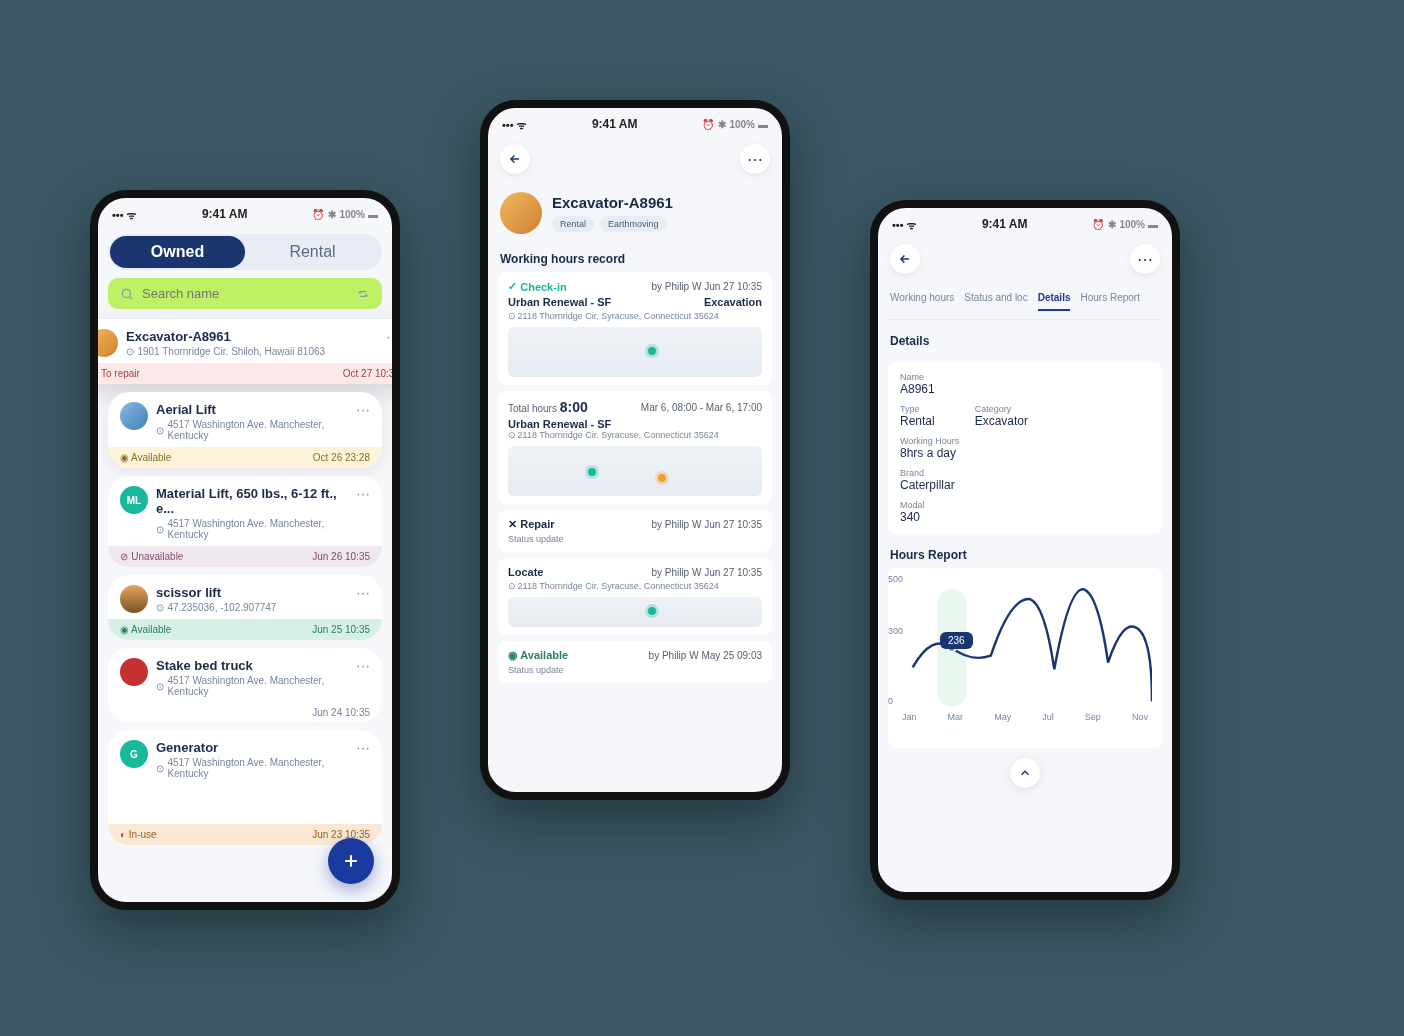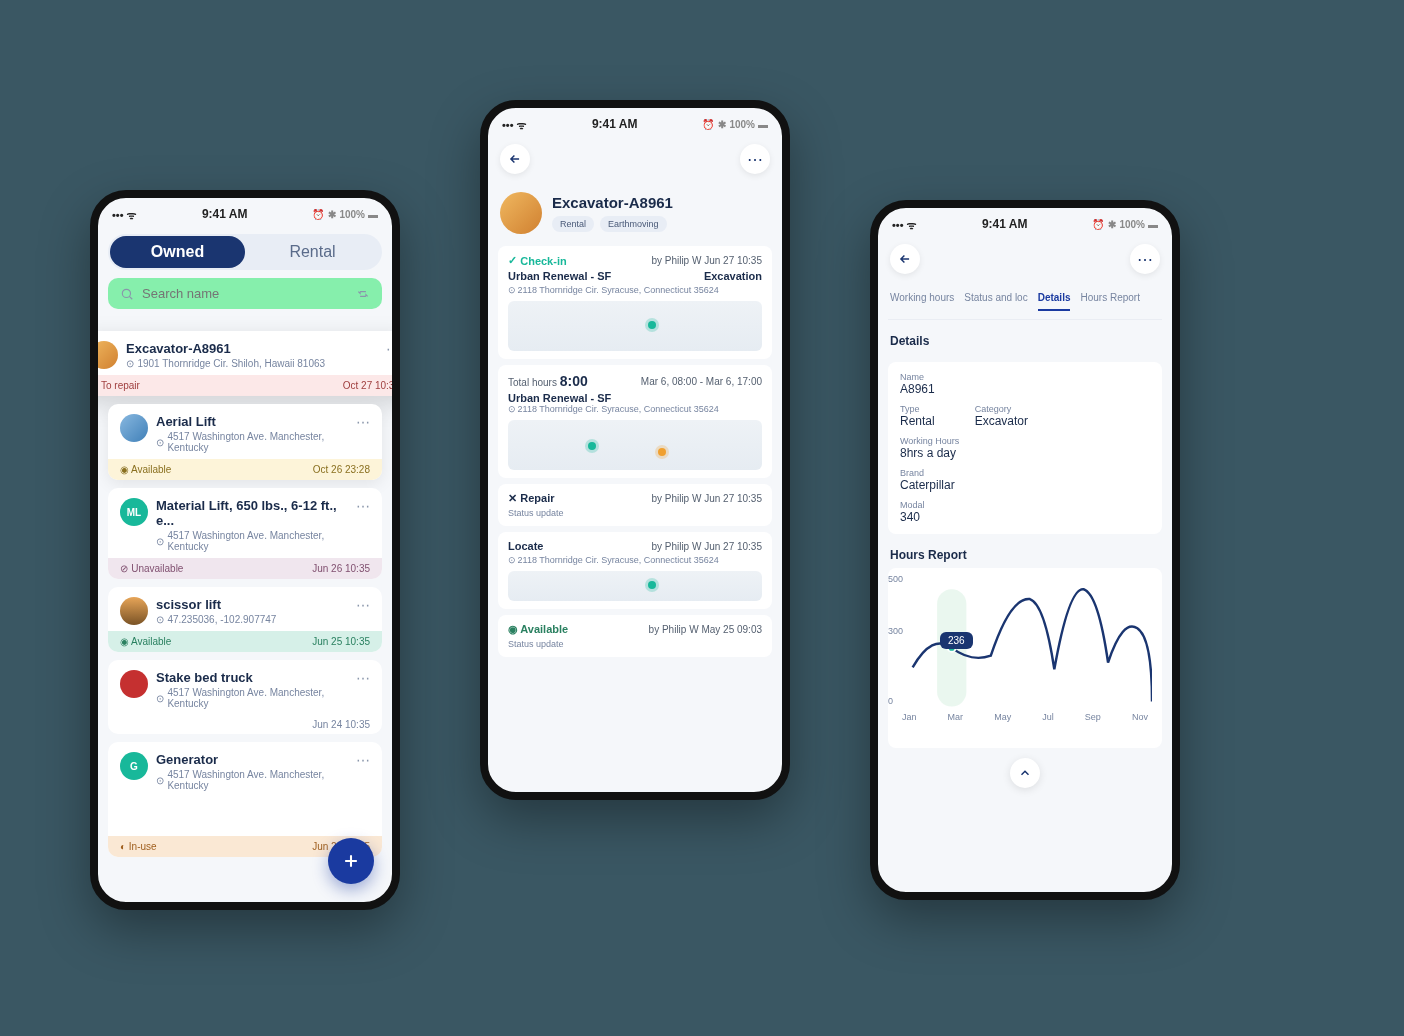--- a/index.html
+++ b/index.html
@@ -29,25 +29,25 @@
 
 .header-row { display: flex; align-items: center; gap: 8px; padding: 4px 2px 10px; }
 .circ-btn { width: 30px; height: 30px; border-radius: 50%; background: #fff; display: flex; align-items: center; justify-content: center; box-shadow: 0 2px 6px rgba(0,0,0,0.08); color: #1a3570; cursor: pointer; }
 .header-title { font-size: 18px; font-weight: 700; color: #1a2b4a; }
 .spacer { flex: 1; }
 
 .seg-control { display: flex; background: #e8edf5; border-radius: 18px; padding: 2px; margin: 4px 0 8px; }
 .seg-item { flex: 1; text-align: center; padding: 7px; font-size: 16px; border-radius: 16px; color: #5a6b8a; cursor: pointer; }
 .seg-item.active { background: #1a3570; color: #fff; font-weight: 600; }
 
-.search-box { display: flex; align-items: flex-end; gap: 8px; background: #86efac; border-radius: 10px; padding: 8px 12px; margin-bottom: 22px; }
+.search-box { display: flex; align-items: flex-end; gap: 8px; background: #bef264; border-radius: 10px; padding: 8px 12px; margin-bottom: 10px; }
 .search-box input { border: none; outline: none; flex: 1; font-size: 13px; color: #5a6b8a; background: transparent; }
 .search-icon, .filter-icon { color: #8a96ab; }
 
-.card { background: #fff; border-radius: 10px; margin-bottom: 8px; overflow: hidden; }
+.card { background: #fff; border-radius: 21px; margin-bottom: 8px; overflow: hidden; }
 .card.elevated { box-shadow: 0 8px 24px rgba(0,0,0,0.15); margin-left: -30px; margin-right: -30px; border-radius: 10px; }
 .card-head { display: flex; align-items: flex-start; gap: 8px; padding: 10px 12px 6px; }
 .avatar { width: 28px; height: 28px; border-radius: 50%; background: #ddd; flex-shrink: 0; display:flex; align-items:center; justify-content:center; font-size:10px; color:#fff; font-weight:600;}
 .avatar.excavator { background: linear-gradient(135deg, #f0b860, #d08030); }
 .avatar.lift { background: linear-gradient(135deg, #88b8e0, #4080b8); }
 .avatar.ml { background: #18b89a; }
 .avatar.scissor { background: linear-gradient(180deg, #e7a558, #7a5326); }
 .avatar.truck { background: #c53030; }
 .avatar.gen { background: #18b89a; }
 .card-title { font-size: 13px; font-weight: 700; color: #1a2b4a; }
@@ -262,20 +262,21 @@
       <div class="detail-avatar"></div>
       <div>
         <div class="detail-title">Excavator-A8961</div>
         <div class="tags">
           <span class="tag">Rental</span>
           <span class="tag">Earthmoving</span>
         </div>
       </div>
     </div>
 
+    <div class="section-title">Working hours record</div>
     <div class="rec-card">
       <div class="rec-row">
         <span class="checkin">
             <span>✓</span>
             <span>Check-in</span>
           </span>
         <span>by Philip W  Jun 27 10:35</span>
       </div>
       <div class="rec-row">
         <span class="rec-main">Urban Renewal - SF</span>

